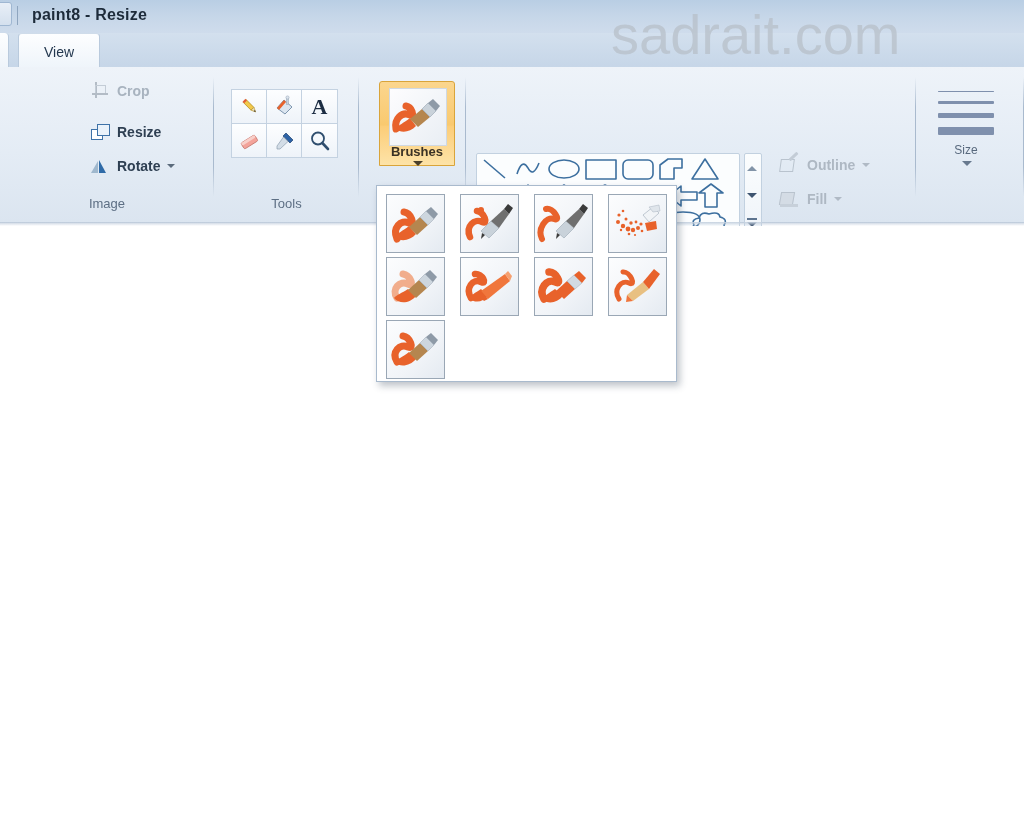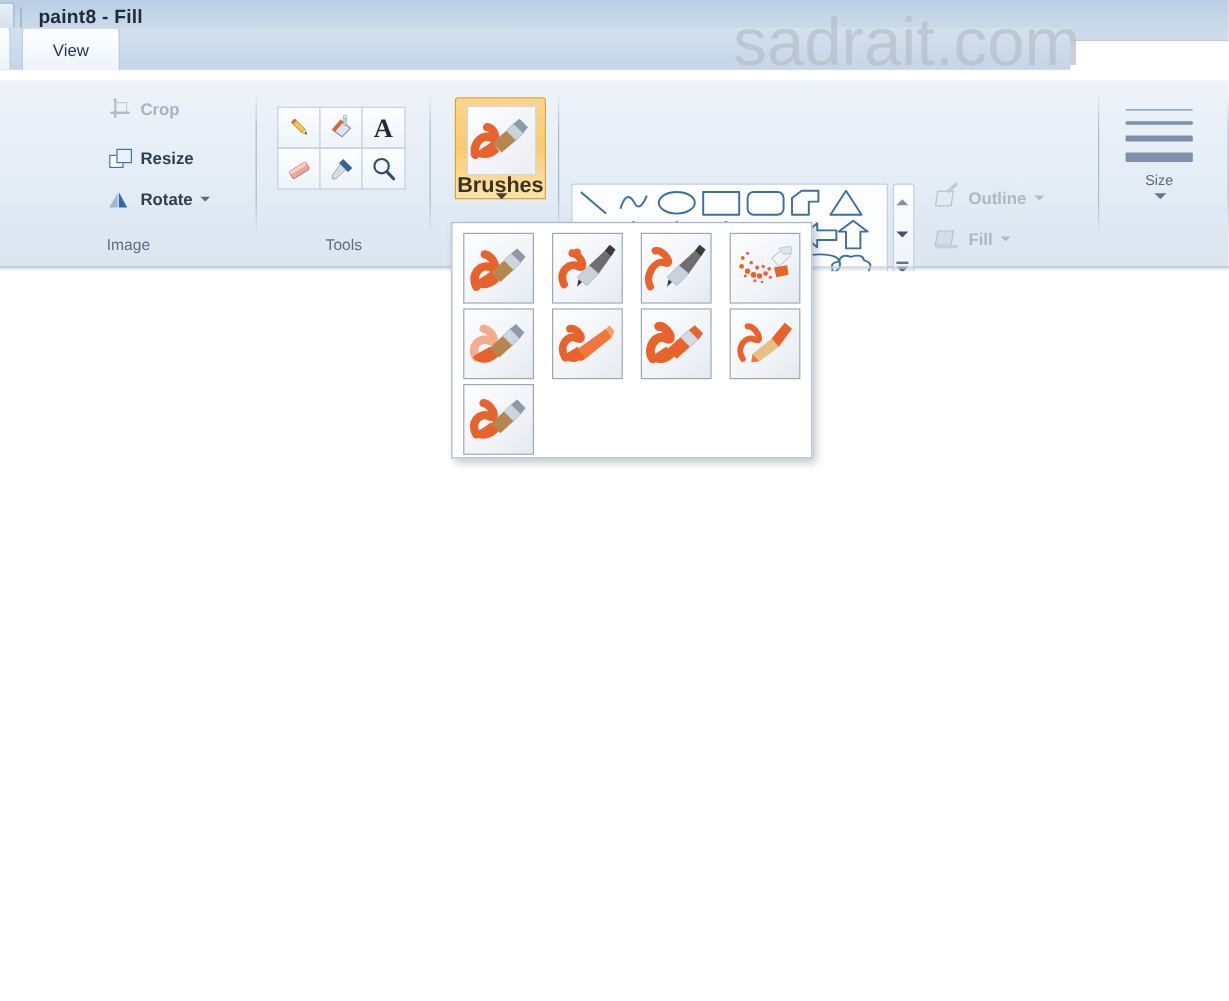--- a/index.html
+++ b/index.html
@@ -36,21 +36,21 @@
   .watermark{
     position:absolute;left:611px;top:2px;
     font-size:56px;color:#b7bfc8;opacity:.72;
     font-family:"Liberation Sans", sans-serif;
     letter-spacing:0px;white-space:nowrap;pointer-events:none;
     z-index:6;
   }
 
   
   .tabstrip{
-    position:absolute;left:0;top:23px;width:892px;height:34px;
+    position:absolute;left:0;top:33px;width:1024px;height:34px;
     background:linear-gradient(to bottom,#d3e0ee,#c6d6e8);
     border-bottom:1px solid #b3c6db;
   }
   .tab{
     position:absolute;top:0;height:34px;
     display:flex;align-items:center;justify-content:center;
     font-size:14px;color:#24384f;
   }
   .tab.active{
     left:18px;width:80px;
@@ -162,21 +162,21 @@
     background:linear-gradient(to bottom,#fbd68e 0%,#f9c96f 52%,#fccd78 53%,#fde3a8 100%);
     border:1px solid #d9a43a;border-top-left-radius:3px;border-top-right-radius:3px;
   }
   .brushes-imgbox{
     position:absolute;left:9px;top:6px;width:56px;height:56px;
     background:linear-gradient(135deg,#fdfdfe,#e9eef4);
     border:1px solid #cfd8e2;
   }
   .brushes-label{
     position:absolute;left:0;top:62px;width:74px;text-align:center;
-    font-size:18px;font-weight:bold;color:#3a3225;
+    font-size:13px;font-weight:bold;color:#3a3225;
   }
   .brushes-caret{
     position:absolute;left:33px;top:79px;width:0;height:0;
     border-left:5px solid transparent;border-right:5px solid transparent;
     border-top:5px solid #4a3f2a;
   }
 
   
   .shapes-gallery{
     position:absolute;left:476px;top:86px;width:262px;height:84px;
@@ -247,21 +247,21 @@
   .brush-item svg{display:block;}
 </style>
 </head>
 <body>
 
 <div class="app">
 
   <div class="titlebar">
     <div class="qat-edge"></div>
     <div class="qat-sep"></div>
-    <div class="title-text">paint8 - Fill</div>
+    <div class="title-text">paint8 - Resize</div>
   </div>
 
   <div class="watermark">sadrait.com</div>
 
   <div class="tabstrip">
     <div class="tab-left-stub"></div>
     <div class="tab active">
       <span>View</span>
     </div>
   </div>

